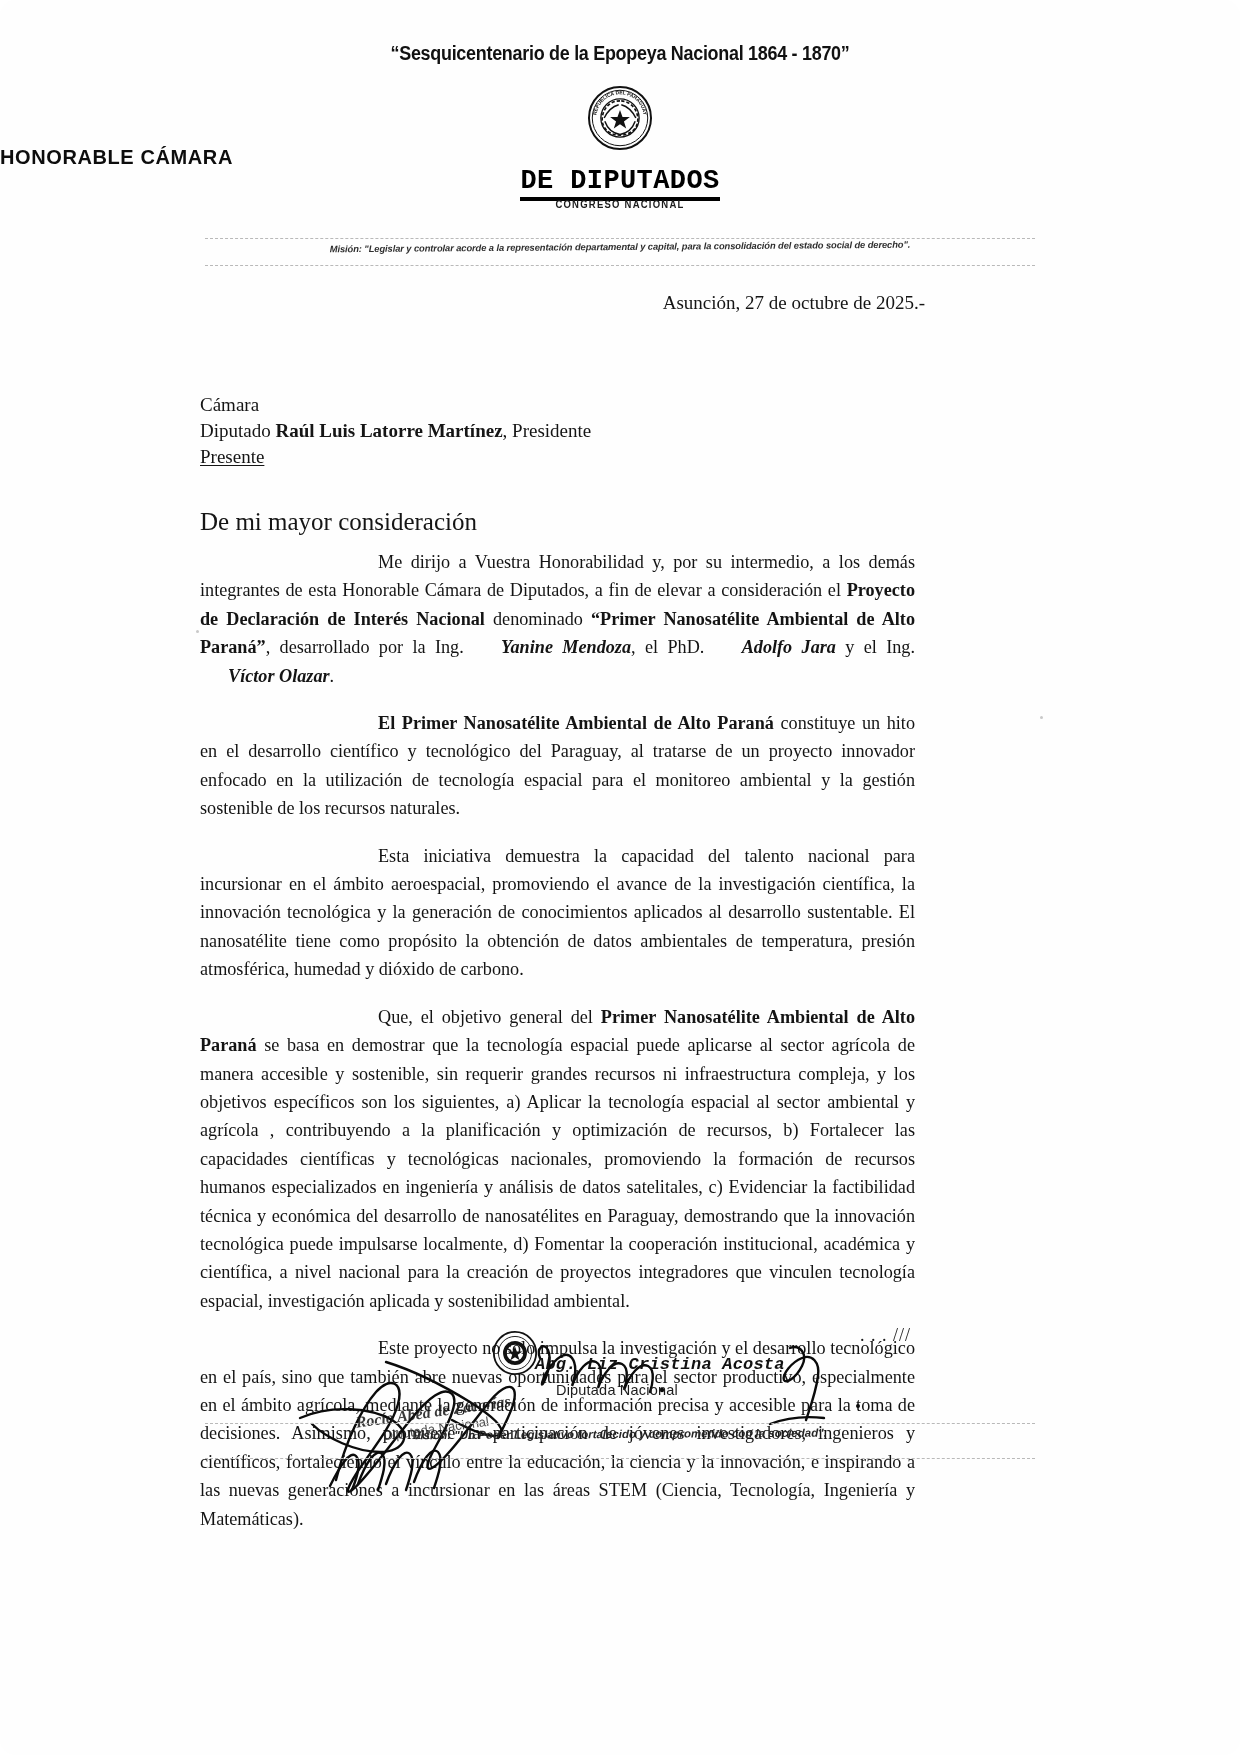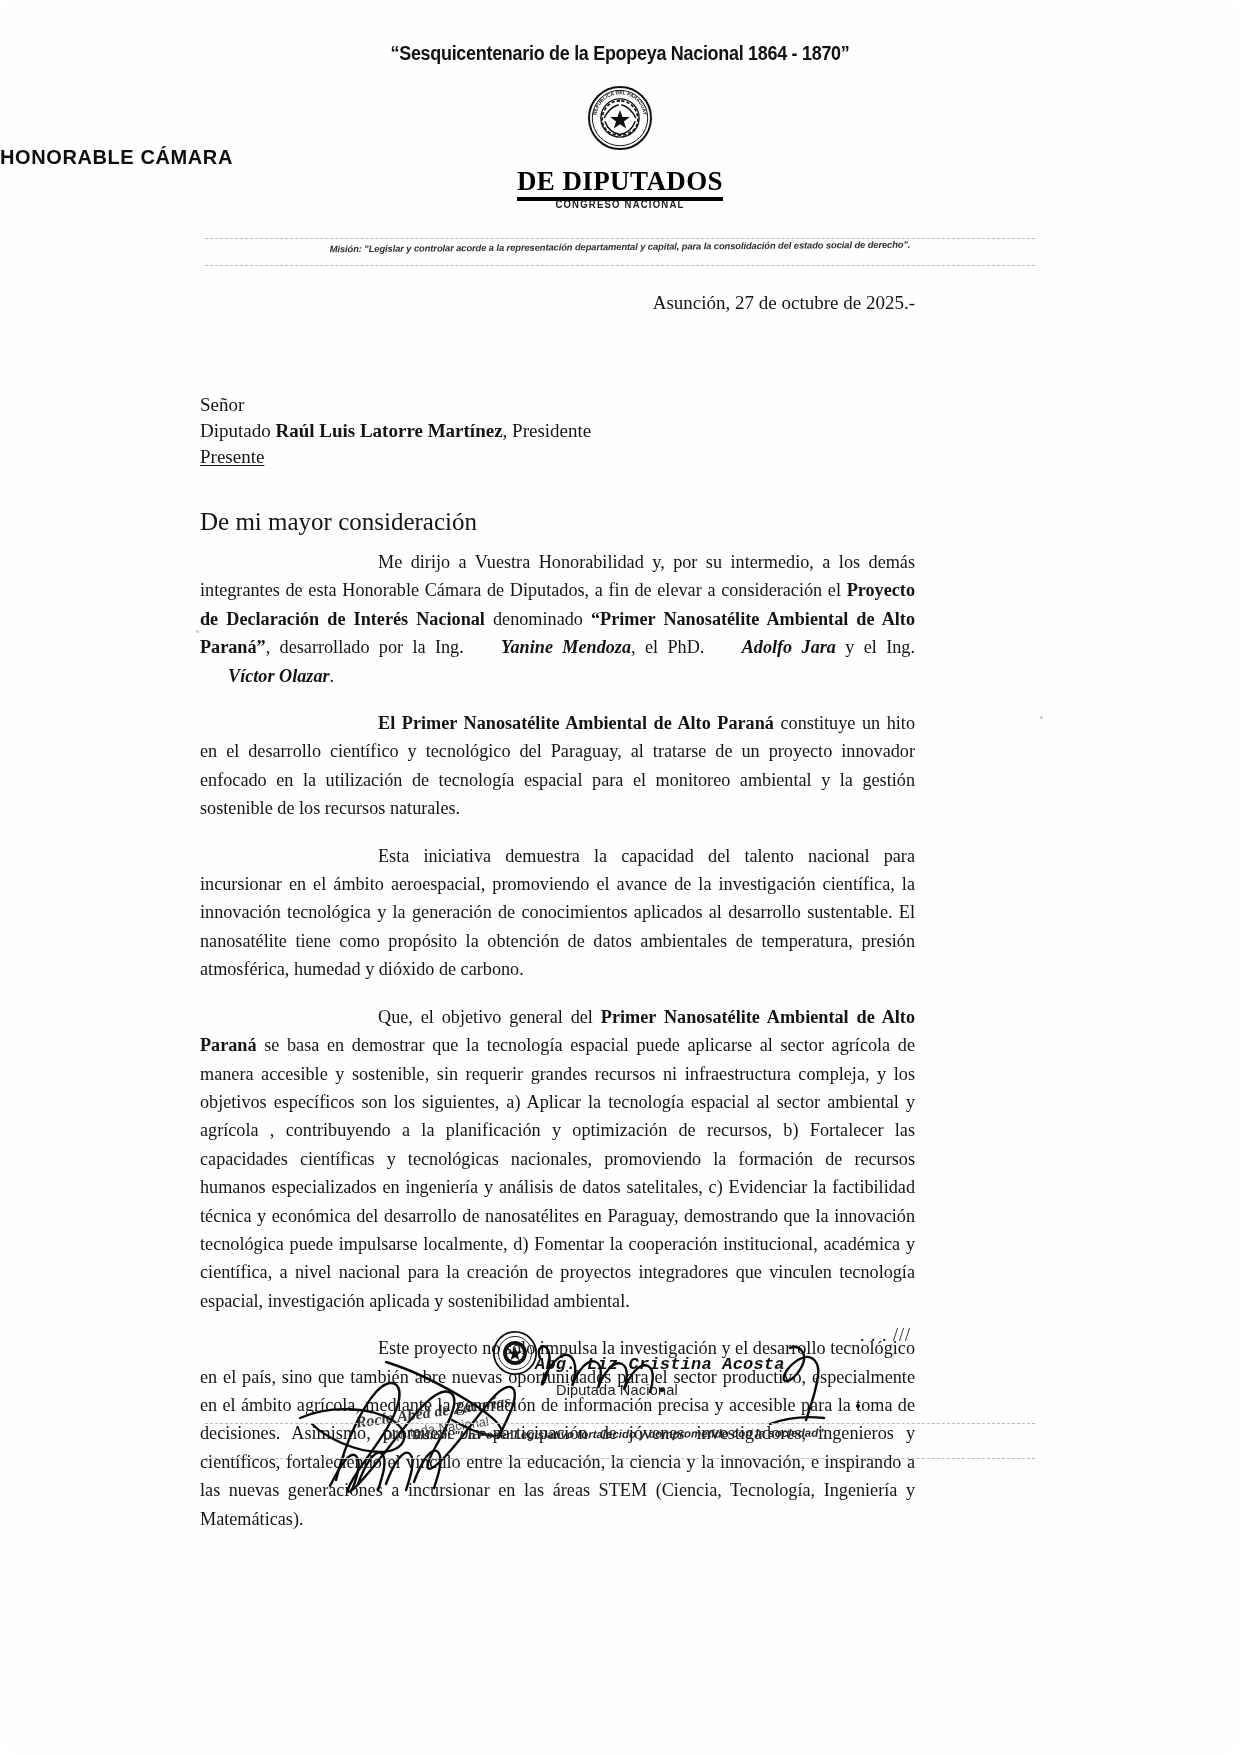--- a/index.html
+++ b/index.html
@@ -58,21 +58,21 @@
     font-size: 20px;
     letter-spacing: 0.6px;
     color: #0d0d0d;
   }
   .hdr-line2 {
     position: absolute;
     top: 166px;
     left: 0;
     width: 100%;
     text-align: center;
-    font-family: Liberation Serif, serif;
+    font-family: Liberation Mono, monospace;
     font-weight: bold;
     font-size: 27px;
     letter-spacing: 0.4px;
     color: #000;
   }
   .hdr-line2 span {
     border-bottom: 4px solid #000;
     padding-bottom: 1px;
   }
   .hdr-line3 {
@@ -116,20 +116,21 @@
 
   
   .date {
     position: absolute;
     top: 292px;
     left: 0;
     width: 915px;
     text-align: right;
     font-size: 19px;
     color: #151515;
+    padding-left: 10px;
   }
 
   .addressee {
     position: absolute;
     top: 392px;
     left: 200px;
     font-size: 19px;
     line-height: 26px;
     color: #151515;
   }
@@ -288,21 +289,21 @@
   <div class="hdr-line2"><span>DE DIPUTADOS</span></div>
   <div class="hdr-line3">CONGRESO NACIONAL</div>
 
   <div class="band band-top"></div>
   <div class="mission">Misión: "Legislar y controlar acorde a la representación departamental y capital, para la consolidación del estado social de derecho".</div>
   <div class="band band-bottom"></div>
 
   <div class="date">Asunción, 27 de octubre de 2025.-</div>
 
   <div class="addressee">
-    <div>Señor</div>
+    <div>Cámara</div>
     <div><span>Diputado </span><span class="bold">Raúl Luis Latorre Martínez</span><span>, Presidente</span></div>
     <div class="underline">Presente</div>
   </div>
 
   <div class="salutation">De mi mayor consideración</div>
 
   <div class="body">
 
     <p><span>Me dirijo a Vuestra Honorabilidad y, por su intermedio, a los demás integrantes de esta Honorable Cámara de Diputados, a fin de elevar a consideración el </span><b>Proyecto de Declaración de Interés Nacional</b><span> denominado </span><b>“Primer Nanosatélite Ambiental de Alto Paraná”</b><span>, desarrollado por la Ing. </span><i class="bi">Yanine Mendoza</i><span>, el PhD. </span><i class="bi">Adolfo Jara</i><span> y el Ing. </span><i class="bi">Víctor Olazar</i><span>.</span></p>
 

